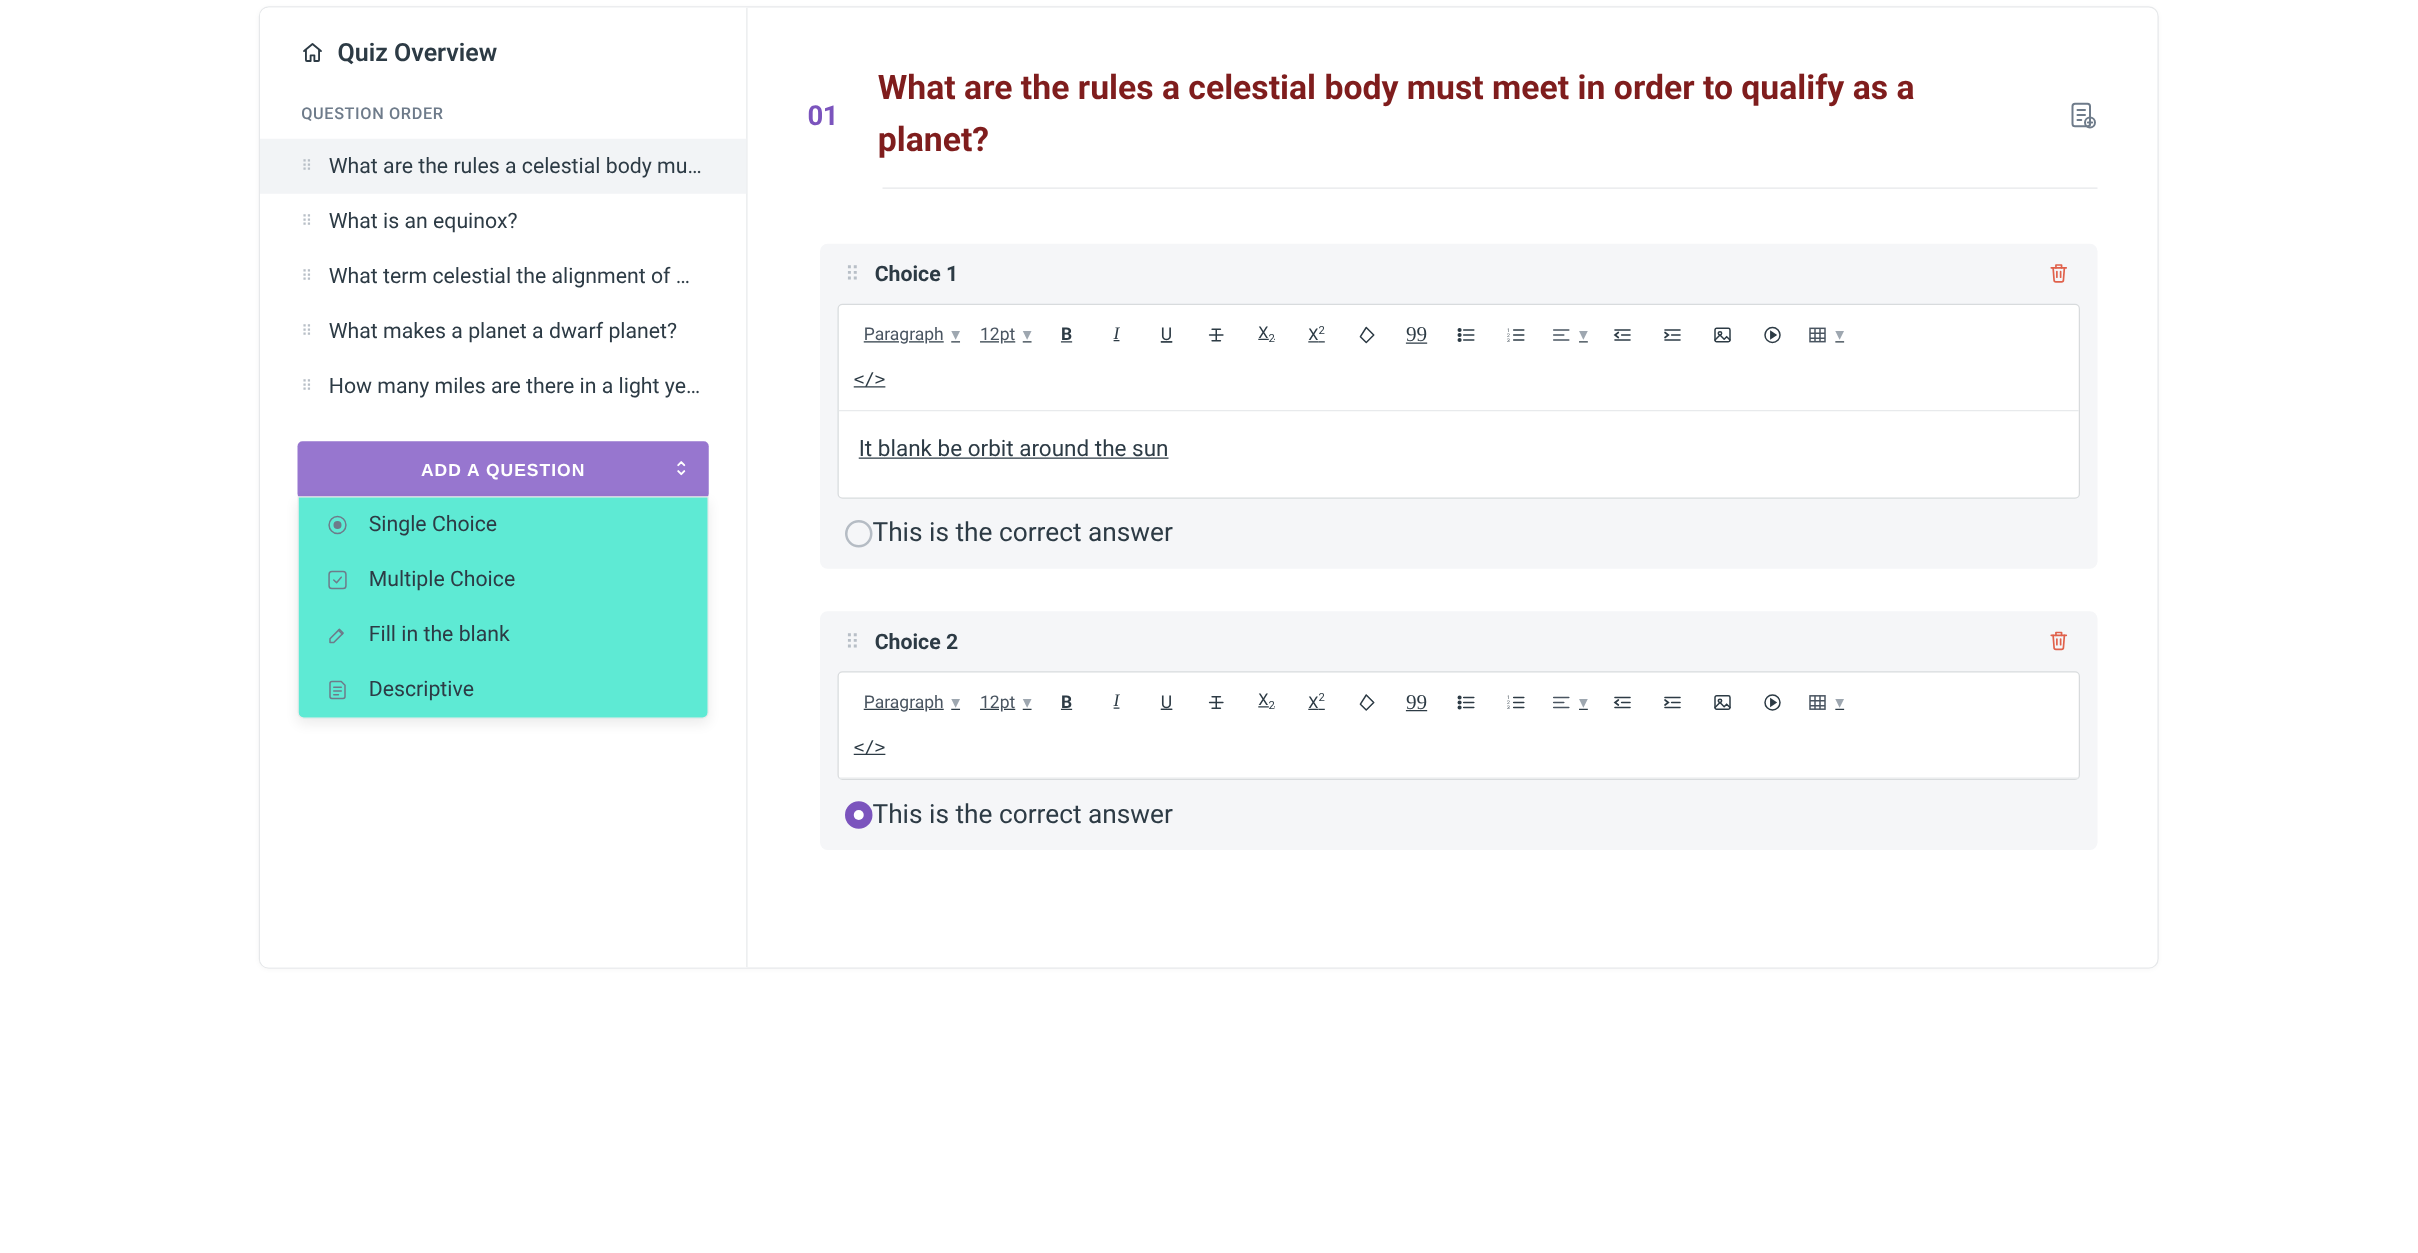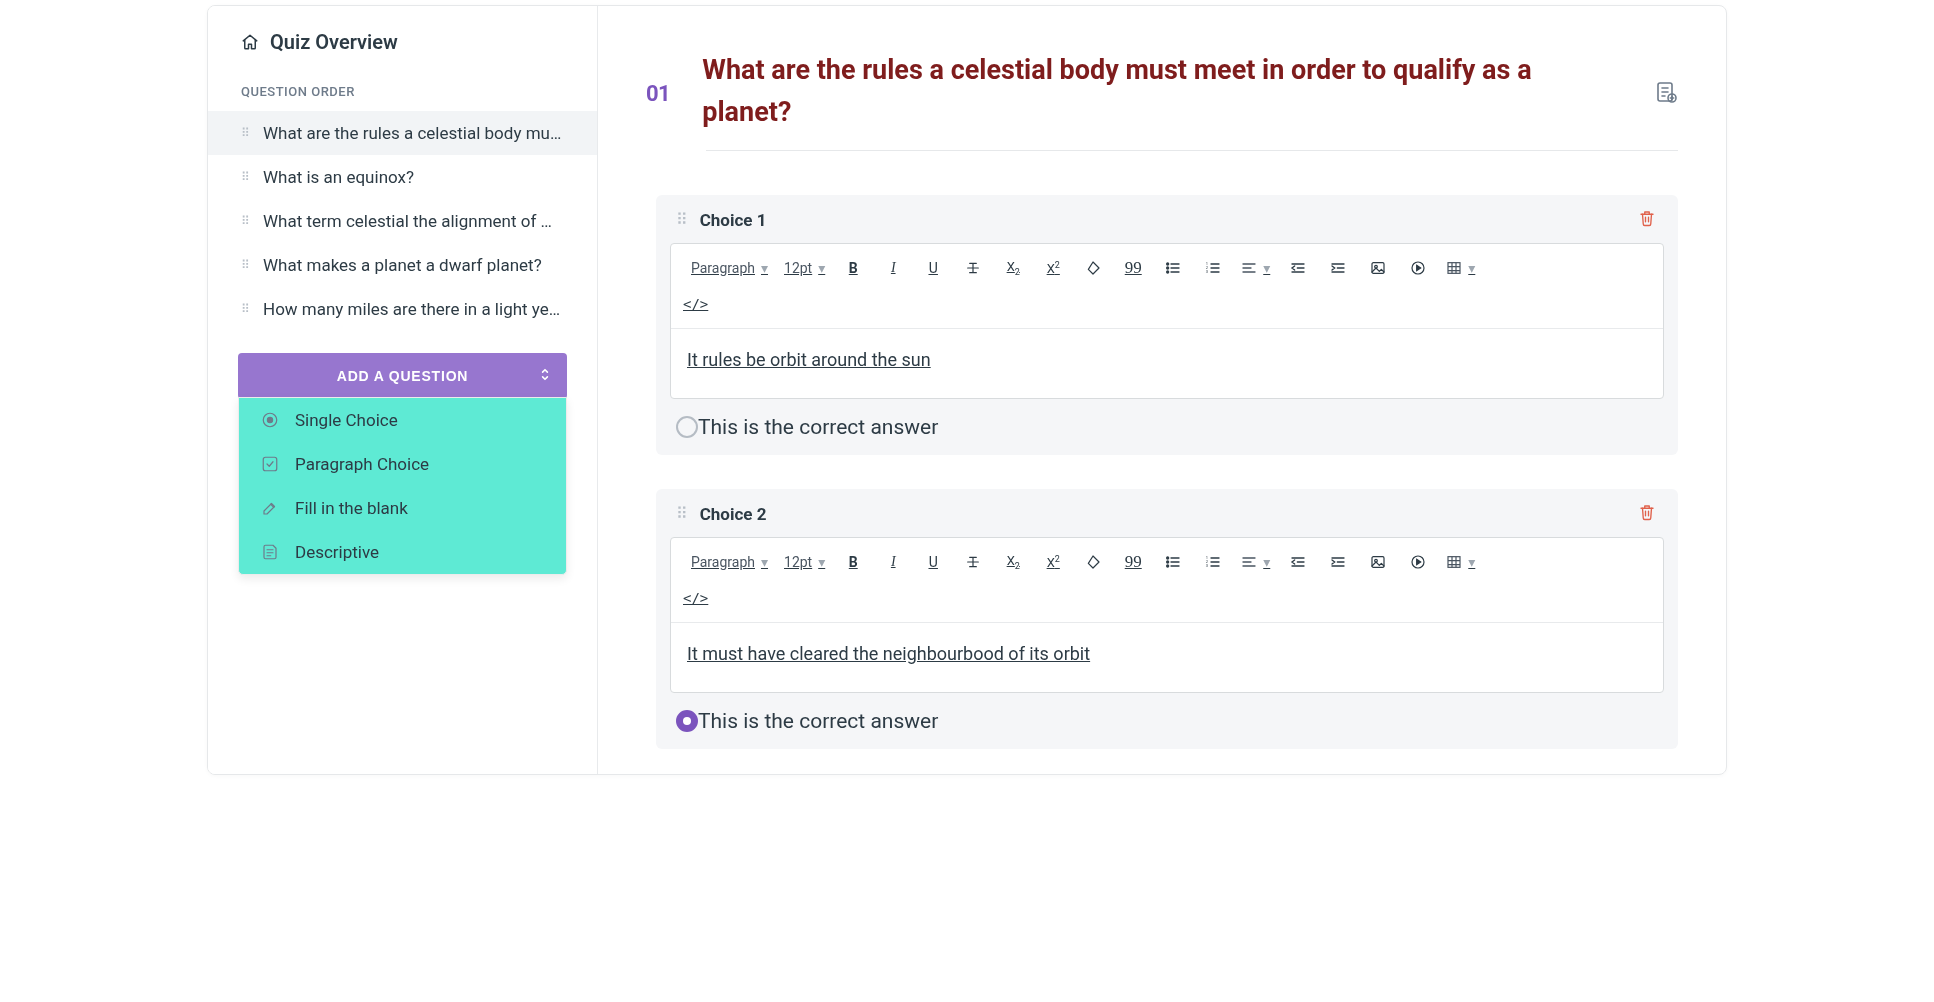--- a/index.html
+++ b/index.html
@@ -297,21 +297,21 @@
               <circle cx="12" cy="12" r="9"></circle>
               <circle cx="12" cy="12" r="3.5" fill="currentColor"></circle>
             </svg>
           <span>Single Choice</span>
         </div>
         <div class="dd-item">
           <svg width="18" height="18" viewBox="0 0 24 24" fill="none" stroke="currentColor" stroke-width="1.6" stroke-linecap="round" stroke-linejoin="round">
               <rect x="3" y="3" width="18" height="18" rx="3"></rect>
               <path d="M8 12l3 3 5-6"></path>
             </svg>
-          <span>Paragraph Choice</span>
+          <span>Multiple Choice</span>
         </div>
         <div class="dd-item">
           <svg width="18" height="18" viewBox="0 0 24 24" fill="none" stroke="currentColor" stroke-width="1.6" stroke-linecap="round" stroke-linejoin="round">
               <path d="M4 20h4l10-10-4-4L4 16v4z"></path>
               <path d="M13 7l4 4"></path>
             </svg>
           <span>Fill in the blank</span>
         </div>
         <div class="dd-item">
           <svg width="18" height="18" viewBox="0 0 24 24" fill="none" stroke="currentColor" stroke-width="1.6" stroke-linecap="round" stroke-linejoin="round">
@@ -443,21 +443,21 @@
                 <svg width="16" height="16" viewBox="0 0 24 24" fill="none" stroke="currentColor" stroke-width="1.8">
                   <rect x="3" y="4" width="18" height="16"></rect>
                   <path d="M3 10h18M3 16h18M9 4v16M15 4v16"></path>
                 </svg>
                 <span class="dd-caret">▾</span>
               </div>
             <div class="rte-btn" style="width:100%;justify-content:flex-start">
                 <span style="font-family:monospace">&lt;/&gt;</span>
               </div>
           </div>
-          <div class="rte-body">It rules be orbit around the sun</div>
+          <div class="rte-body">It blank be orbit around the sun</div>
         </div>
         <div class="choice-foot">
           <span class="radio"></span>
           <span>This is the correct answer</span>
         </div>
       </div>
 
       <div class="choice-card">
         <div class="choice-head">
           <span class="drag">⠿</span>
@@ -560,21 +560,20 @@
                 <svg width="16" height="16" viewBox="0 0 24 24" fill="none" stroke="currentColor" stroke-width="1.8">
                   <rect x="3" y="4" width="18" height="16"></rect>
                   <path d="M3 10h18M3 16h18M9 4v16M15 4v16"></path>
                 </svg>
                 <span class="dd-caret">▾</span>
               </div>
             <div class="rte-btn" style="width:100%;justify-content:flex-start">
                 <span style="font-family:monospace">&lt;/&gt;</span>
               </div>
           </div>
-          <div class="rte-body">It must have cleared the neighbourbood of its orbit</div>
         </div>
         <div class="choice-foot">
           <span class="radio selected"></span>
           <span>This is the correct answer</span>
         </div>
       </div>
 
     </div>
   </div>
 

